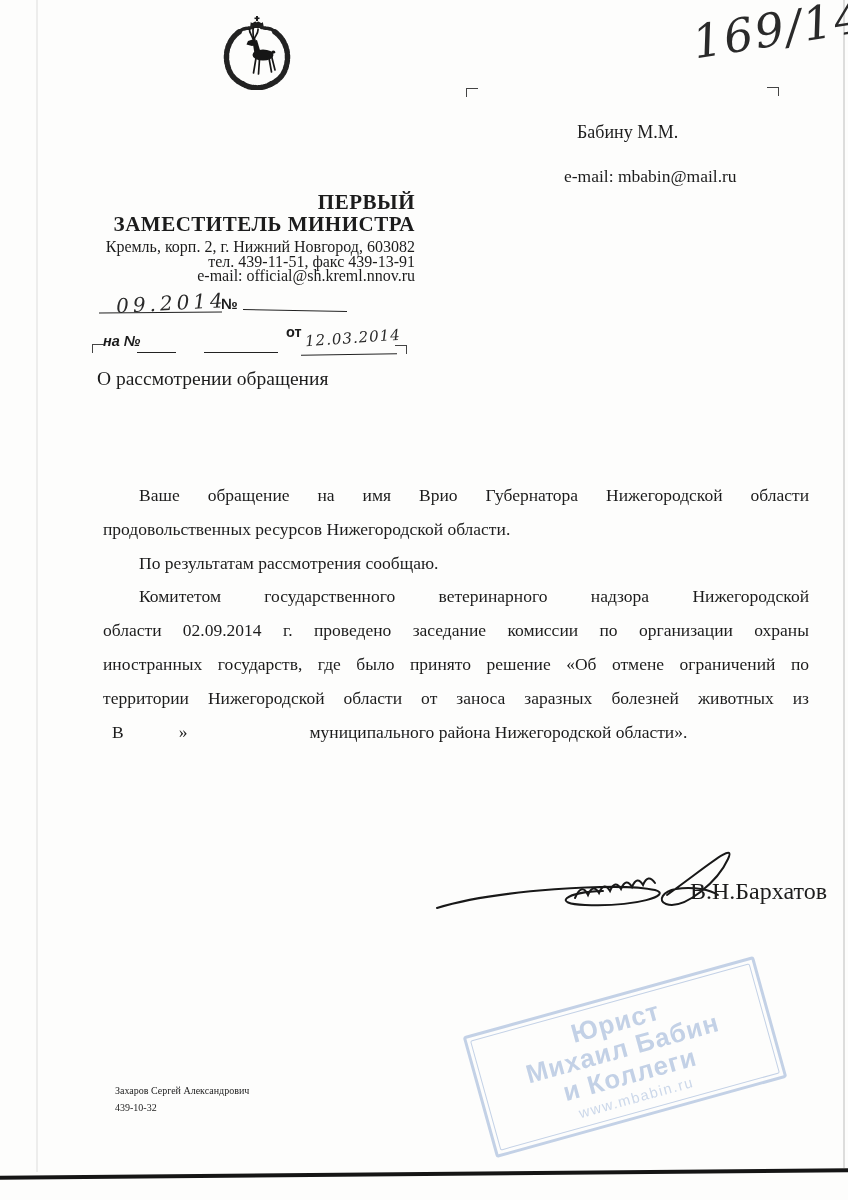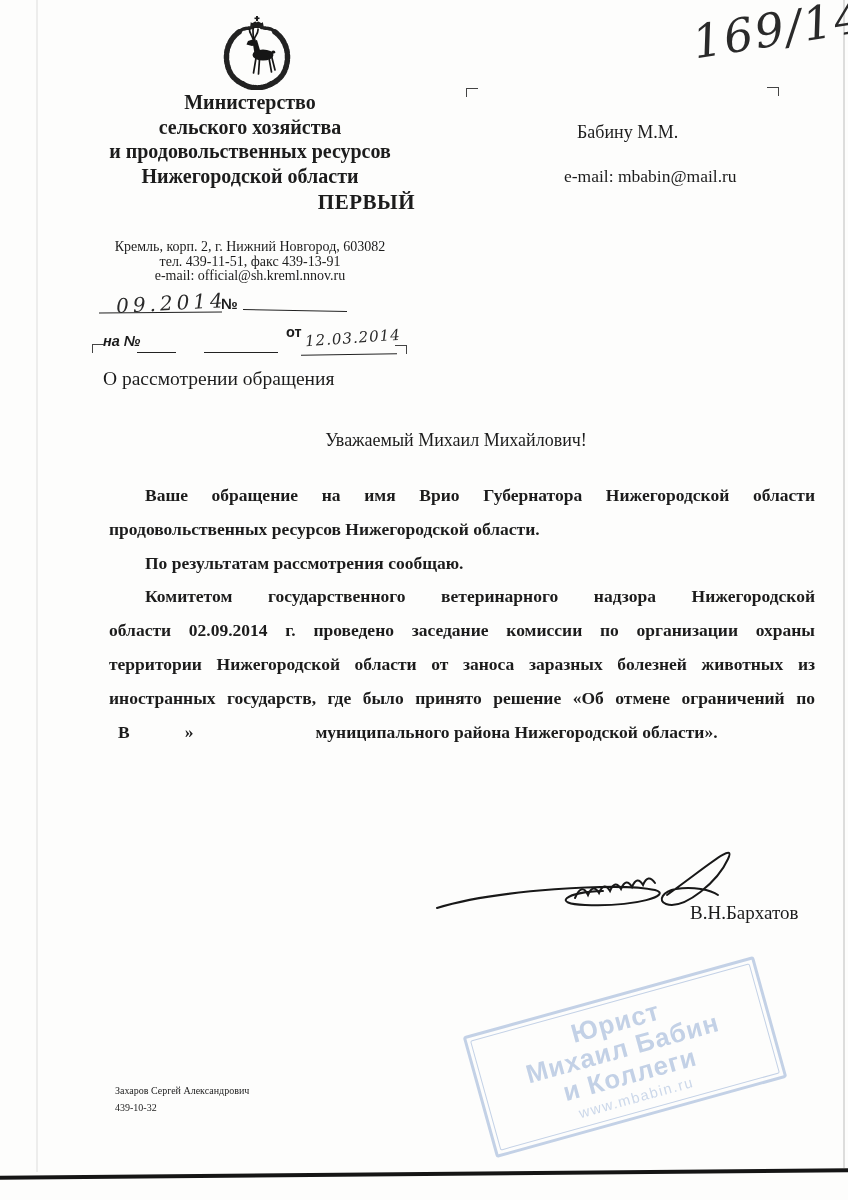--- a/index.html
+++ b/index.html
@@ -12,22 +12,22 @@
   .edge-left{position:absolute;left:36px;top:0;width:2px;height:1172px;background:#ededec;}
   .edge-right{position:absolute;left:843px;top:0;width:2px;height:1168px;background:#dddddc;}
   .bottom-scan-line{position:absolute;left:-8px;top:1172px;width:872px;height:4px;background:#151515;transform:rotate(-0.5deg);}
   
   .emblem{position:absolute;left:209px;top:12px;width:96px;height:78px;}
   
   .org{position:absolute;left:85px;top:90px;width:330px;text-align:center;
        font-weight:bold;font-size:20px;line-height:24.5px;}
   .dept{position:absolute;left:85px;top:191px;width:330px;text-align:right;
        font-weight:bold;font-size:21px;line-height:22px;letter-spacing:.5px;}
-  .contact{position:absolute;left:85px;top:240px;width:330px;text-align:center;
-       font-size:14px;line-height:14.5px;}
+  .contact{position:absolute;left:85px;top:240px;width:330px;text-align:right;
+       font-size:16px;line-height:14.5px;}
   
   .hand{font-style:italic;font-family:"DejaVu Serif",serif;color:#2a2a2a;}
   .case-number{position:absolute;left:692px;top:2px;font-size:46px;transform:rotate(-9deg);letter-spacing:2px;}
   .hand-date1{position:absolute;left:116px;top:291px;font-size:20px;transform:rotate(-3deg);letter-spacing:4px;}
   .hand-date2{position:absolute;left:305px;top:329px;font-size:15px;transform:rotate(-4deg);letter-spacing:1px;}
   
   .recipient-name{position:absolute;left:577px;top:122px;font-size:18px;}
   .recipient-email{position:absolute;left:564px;top:166px;font-size:17.5px;}
   
   .mark{position:absolute;width:11px;height:8px;}
@@ -41,33 +41,33 @@
   .ul{position:absolute;height:0;border-top:1.8px solid #222;}
   .u1{left:99px;top:312px;width:123px;transform:rotate(-0.4deg);}
   .u2{left:243px;top:310px;width:104px;transform:rotate(1deg);}
   .u3{left:137px;top:352px;width:39px;}
   .u4{left:204px;top:352px;width:74px;}
   .u5{left:301px;top:354px;width:96px;transform:rotate(-1deg);}
   .no-sign{position:absolute;left:221px;top:295px;font-size:15px;font-weight:bold;font-family:"Liberation Sans",sans-serif;}
   .na-no{position:absolute;left:103px;top:333px;font-size:14.5px;font-family:"Liberation Sans",sans-serif;font-weight:bold;font-style:italic;}
   .ot{position:absolute;left:286px;top:324px;font-size:14.5px;font-family:"Liberation Sans",sans-serif;font-weight:bold;}
   
-  .subject{position:absolute;left:103px;top:368px;font-size:19.5px;}
+  .subject{position:absolute;left:97px;top:368px;font-size:19.5px;}
   .salutation{position:absolute;left:103px;top:430px;width:706px;text-align:center;font-size:18px;}
-  .bodytext{position:absolute;left:109px;top:479px;width:706px;font-size:17.5px;font-weight:bold;}
+  .bodytext{position:absolute;left:103px;top:479px;width:706px;font-size:17.5px;}
   .bl{height:33.8px;line-height:33.8px;white-space:nowrap;}
   .bl.j{white-space:normal;text-align:justify;text-align-last:justify;}
   .bl.ind{text-indent:36px;}
   .sp1{display:inline-block;width:92px;}
   .sp2{display:inline-block;width:55px;}
   .sp3{display:inline-block;width:122px;}
   .l10-start{margin-left:9px;}
   
   .sig-svg{position:absolute;left:425px;top:840px;}
-  .sig-name{position:absolute;left:690px;top:878px;font-size:19px;margin-top:24px;}
+  .sig-name{position:absolute;left:690px;top:878px;font-size:24px;}
   
   .executor{position:absolute;left:115px;top:1082px;font-size:10px;line-height:17px;}
   
   .stamp{
     position:absolute;left:474px;top:994px;width:296px;height:120px;
     border:3px solid #c3d1e6;border-radius:3px;
     transform:rotate(-15.5deg);
     font-family:"Liberation Sans","DejaVu Sans",sans-serif;color:#c3d1e6;
   }
   .stamp-inner{position:absolute;inset:3px;border:1.5px solid #c3d1e6;border-radius:2px;
@@ -110,28 +110,23 @@
       <path d="M62.5,44 L66,58"></path>
     </g>
     <g fill="#161616">
       <path d="M39,29 L46.5,26.5 L47,33 L43,34 L37.5,32.5 Z"></path>
       <path d="M43.5,29 L48,28 L51.5,40 L45.5,42 Z"></path>
       <ellipse cx="54" cy="43" rx="10.5" ry="5.6"></ellipse>
       <path d="M62.5,39 q3.5,-1.5 4,1.5 q-2,2 -4,1 Z"></path>
     </g>
   </svg>
 
-  <div class="org">
-    <div>Министерство</div>
-    <div>сельского хозяйства</div>
-    <div>и продовольственных ресурсов</div>
-    <div>Нижегородской области</div>
-  </div>
   <div class="dept">
     <div>ПЕРВЫЙ</div>
+    <div>ЗАМЕСТИТЕЛЬ МИНИСТРА</div>
   </div>
   <div class="contact">
     <div>Кремль, корп. 2, г. Нижний Новгород, 603082</div>
     <div>тел. 439-11-51, факс 439-13-91</div>
     <div>e-mail: official@sh.kreml.nnov.ru</div>
   </div>
 
   <div class="hand case-number">169/14</div>
 
   <div class="mark tl m1"></div>
@@ -147,30 +142,29 @@
   <div class="ul u3"></div>
   <div class="ul u4"></div>
   <div class="ot">от</div>
   <div class="hand hand-date2">12.03.2014</div>
   <div class="ul u5"></div>
   <div class="mark tl m3"></div>
   <div class="mark tr m4"></div>
 
   <div class="subject">О рассмотрении обращения</div>
 
-  <div class="salutation">Уважаемый Михаил Михайлович!</div>
 
   <div class="bodytext">
     <div class="bl j ind">Ваше обращение на имя Врио Губернатора Нижегородской области</div>
     <div class="bl">продовольственных ресурсов Нижегородской области.</div>
     <div class="bl ind">По результатам рассмотрения сообщаю.</div>
     <div class="bl j ind">Комитетом государственного ветеринарного надзора Нижегородской</div>
     <div class="bl j">области 02.09.2014 г. проведено заседание комиссии по организации охраны</div>
+    <div class="bl j">иностранных государств, где было принято решение «Об отмене ограничений по</div>
     <div class="bl j">территории Нижегородской области от заноса заразных болезней животных из</div>
-    <div class="bl j">иностранных государств, где было принято решение «Об отмене ограничений по</div>
     <div class="bl"><span class="l10-start">В</span><span class="sp2"></span><span>»</span><span class="sp3"></span><span>муниципального района Нижегородской области».</span></div>
   </div>
 
   <svg class="sig-svg" width="390" height="100" viewBox="0 0 390 100">
     <g fill="none" stroke="#181818" stroke-width="2" stroke-linecap="round">
       <path d="M12,68 C70,50 195,42 230,50 C248,55 212,67 160,65 C126,64 140,52 178,51"></path>
       <path d="M150,58 q7,-16 13,-3 q5,-12 11,-2 q5,-12 11,-2 q5,-12 11,-2 q5,-12 11,-2 q5,-12 11,-2 q5,-12 12,-2"></path>
       <path d="M242,55 C280,28 312,0 303,19 C293,41 260,70 241,64 C232,61 238,51 251,49 C268,46 286,50 293,55"></path>
     </g>
   </svg>

